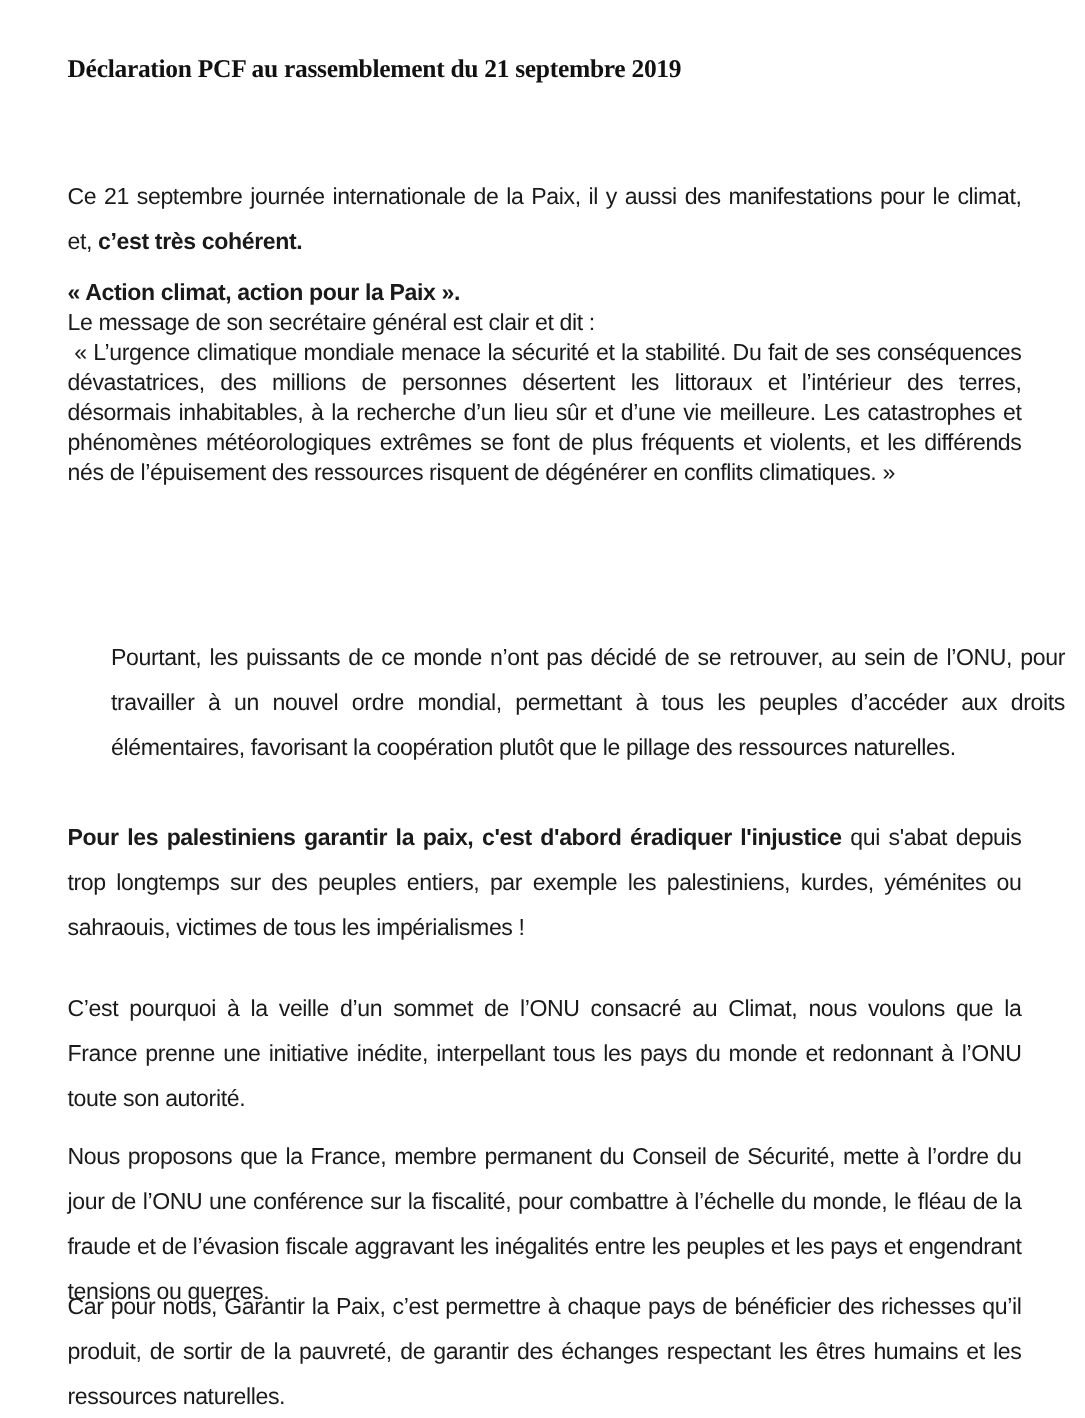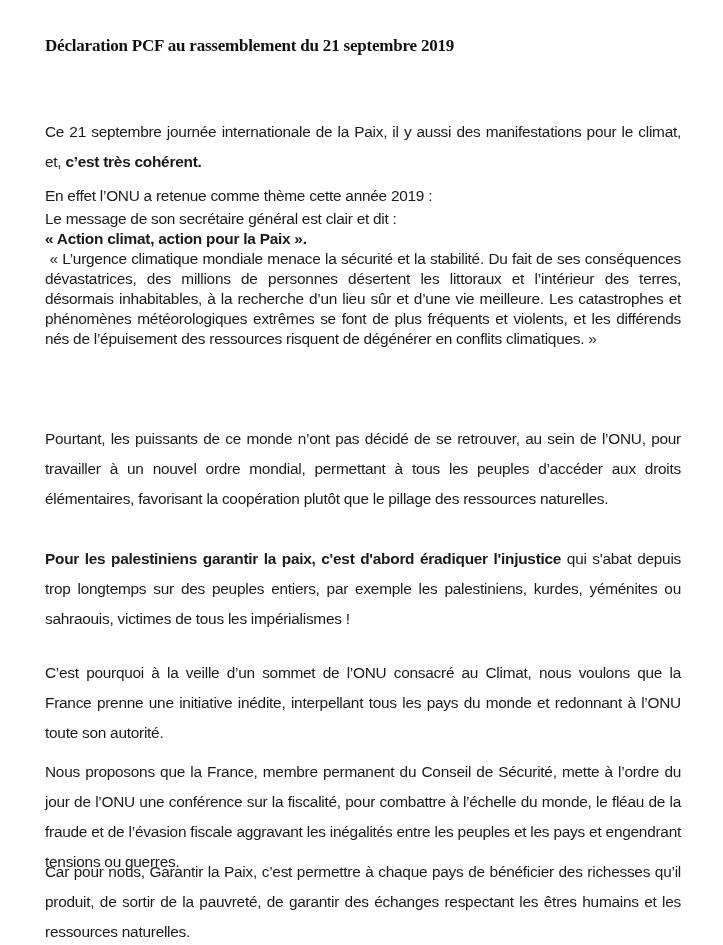--- a/index.html
+++ b/index.html
@@ -60,27 +60,26 @@
 
   <div class="header">
     <div>Déclaration PCF au rassemblement du 21 septembre 2019</div>
   </div>
 
   <div class="body">
 
     <p class="p justify lh-wide" style="top:93px;margin-top:24px;"><span>Ce 21 septembre journée internationale de la Paix, il y aussi des manifestations pour le climat, et, </span><b>c’est très cohérent.</b></p>
 
     <div class="p" style="top:186px;">
-      <div class="lh-tight" style="height:23px;">En effet l’ONU a retenue comme thème cette année 2019 :</div>
+      <div class="lh-tight" style="font-weight:bold;">« Action climat, action pour la Paix ».</div>
       <div class="lh-tight">Le message de son secrétaire général est clair et dit :</div>
-      <div class="lh-tight" style="font-weight:bold;">« Action climat, action pour la Paix ».</div>
       <div class="lh-tight justify" style="white-space:pre-wrap;"> « L’urgence climatique mondiale menace la sécurité et la stabilité. Du fait de ses conséquences dévastatrices, des millions de personnes désertent les littoraux et l’intérieur des terres, désormais inhabitables, à la recherche d’un lieu sûr et d’une vie meilleure. Les catastrophes et phénomènes météorologiques extrêmes se font de plus fréquents et violents, et les différends nés de l’épuisement des ressources risquent de dégénérer en conflits climatiques. »</div>
     </div>
 
-    <p class="p justify lh-wide" style="top:424px;">Pourtant, les puissants de ce monde n’ont pas décidé de se retrouver, au sein de l’ONU, pour travailler à un nouvel ordre mondial, permettant à tous les peuples d’accéder aux droits élémentaires, favorisant la coopération plutôt que le pillage des ressources naturelles.</p>
+    <p class="p justify lh-wide" style="top:424px;margin-left:29px;">Pourtant, les puissants de ce monde n’ont pas décidé de se retrouver, au sein de l’ONU, pour travailler à un nouvel ordre mondial, permettant à tous les peuples d’accéder aux droits élémentaires, favorisant la coopération plutôt que le pillage des ressources naturelles.</p>
 
     <p class="p justify lh-wide" style="top:544px;"><b>Pour les palestiniens garantir la paix, c'est d'abord éradiquer l'injustice</b><span> qui s'abat depuis trop longtemps sur des peuples entiers, par exemple les palestiniens, kurdes, yéménites ou sahraouis, victimes de tous les impérialismes !</span></p>
 
     <p class="p justify lh-wide" style="top:658px;">C’est pourquoi à la veille d’un sommet de l’ONU consacré au Climat, nous voulons que la France prenne une initiative inédite, interpellant tous les pays du monde et redonnant à l’ONU toute son autorité.</p>
 
     <p class="p justify lh-wide" style="top:757px;">Nous proposons que la France, membre permanent du Conseil de Sécurité, mette à l’ordre du jour de l’ONU une conférence sur la fiscalité, pour combattre à l’échelle du monde, le fléau de la fraude et de l’évasion fiscale aggravant les inégalités entre les peuples et les pays et engendrant tensions ou guerres.</p>
 
     <p class="p justify lh-wide" style="top:857px;">Car pour nous, Garantir la Paix, c’est permettre à chaque pays de bénéficier des richesses qu’il produit, de sortir de la pauvreté, de garantir des échanges respectant les êtres humains et les ressources naturelles.</p>
 
   </div>

